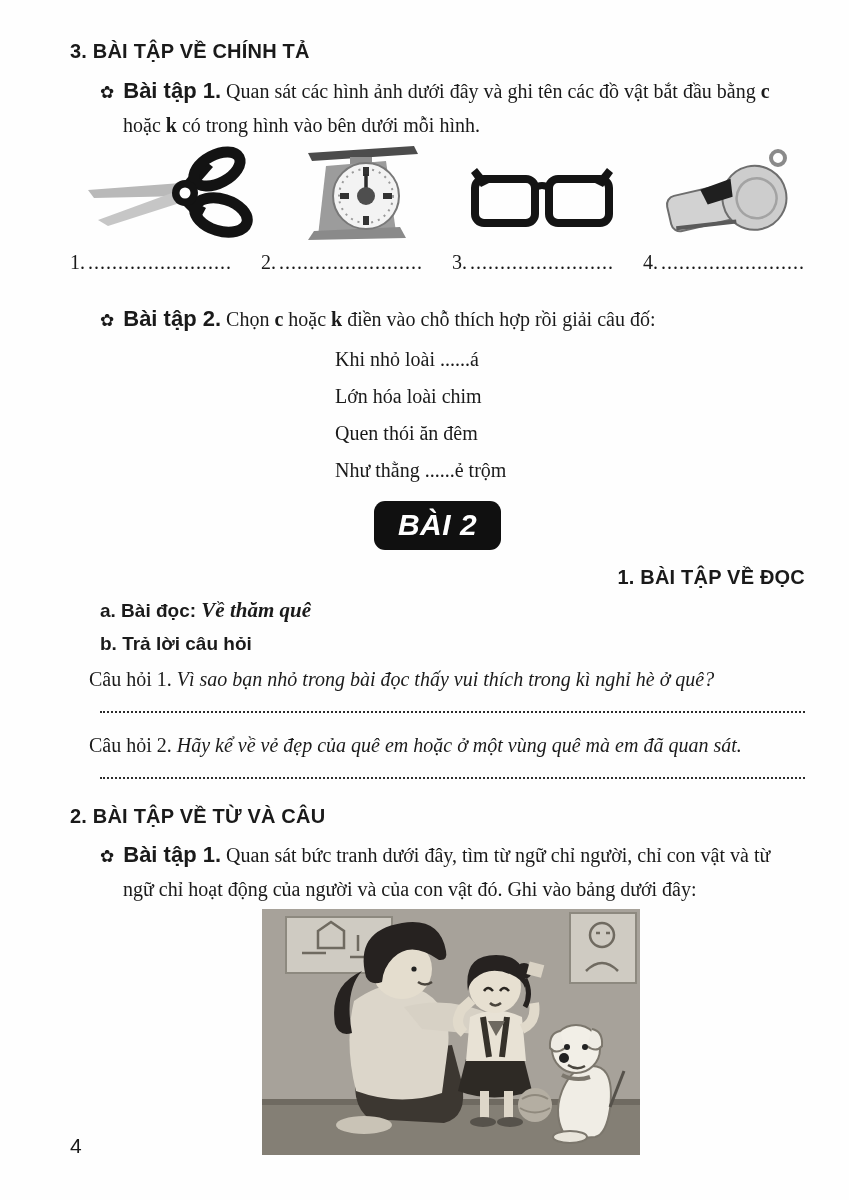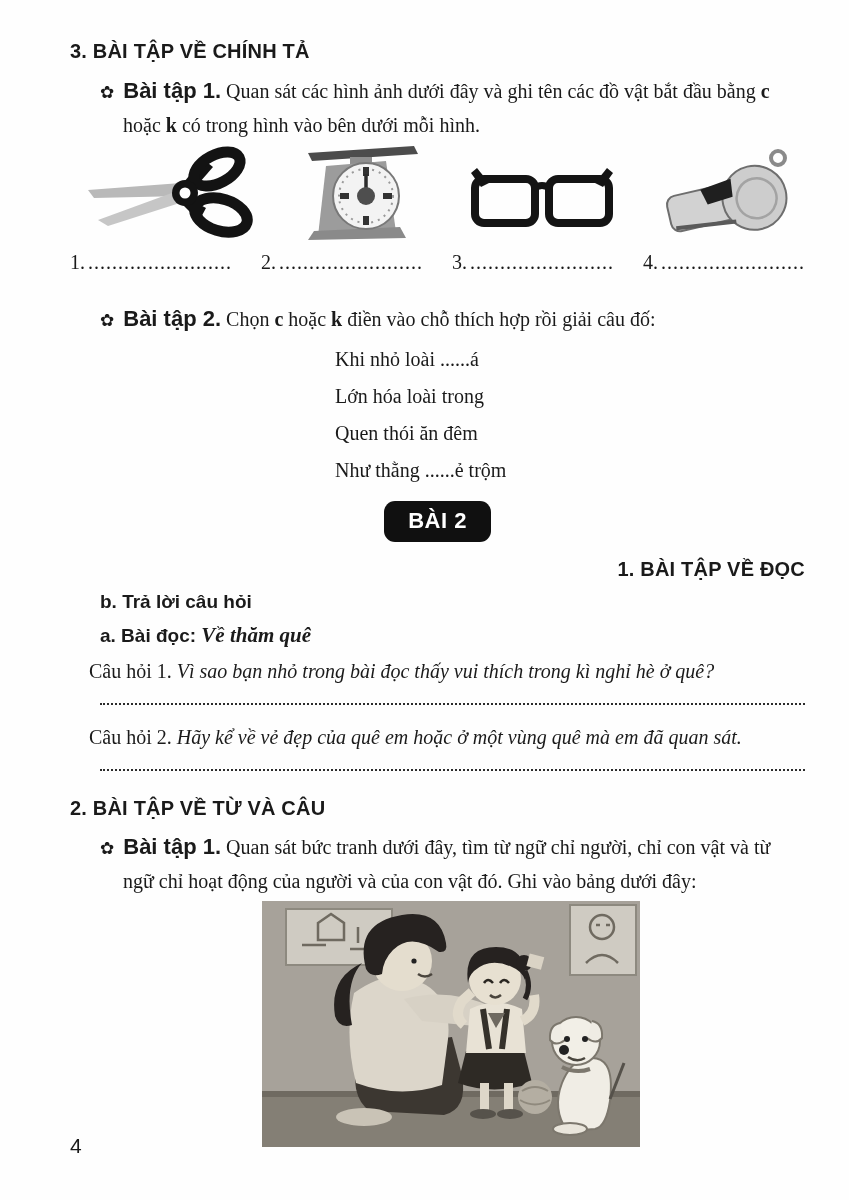--- a/index.html
+++ b/index.html
@@ -58,24 +58,25 @@
   .riddle{margin:4px 0 0 265px;line-height:37px;}
   .riddle-answer{margin:2px 0 0 415px;line-height:30px;}
   
   .badge{
     width:fit-content;
     margin:12px auto 0 auto;
     background:#101010;
     color:#ffffff;
     font-family:"Liberation Sans", sans-serif;
     font-weight:700;
-    font-size:22px;
+    font-size:30px;
     letter-spacing:.5px;
     padding:7px 24px 8px 24px;
     border-radius:11px;
+    font-style:italic;
   }
   .sec-head{margin-top:16px;text-align:right;}
   .sub-item{
     margin:9px 0 0 30px;
     font-family:"Liberation Sans", sans-serif;
     font-weight:700;
     font-size:19px;
     line-height:24px;
   }
   .reading-title{
@@ -181,34 +182,34 @@
   </div>
 
   <p class="ex-para" style="margin-top:28px;">
     <span class="bullet">✿</span>
     <span class="ex-label">Bài tập 2.</span>
     <span>Chọn </span><b class="inline-bold">c</b><span> hoặc </span><b class="inline-bold">k</b><span> điền vào chỗ thích hợp rồi giải câu đố:</span>
   </p>
 
   <div class="riddle">
     <div>Khi nhỏ loài ......á</div>
-    <div>Lớn hóa loài trong</div>
+    <div>Lớn hóa loài chim</div>
     <div>Quen thói ăn đêm</div>
     <div>Như thằng ......ẻ trộm</div>
   </div>
 
   <div class="badge">BÀI 2</div>
 
   <h2 class="h-sans sec-head">1. BÀI TẬP VỀ ĐỌC</h2>
 
-  <div class="sub-item">b. Trả lời câu hỏi</div>
   <div class="sub-item">
     <span>a. Bài đọc:</span>
     <span class="reading-title">Về thăm quê</span>
   </div>
+  <div class="sub-item">b. Trả lời câu hỏi</div>
 
   <p class="question">
     <span>Câu hỏi 1.</span>
     <span class="q-text">Vì sao bạn nhỏ trong bài đọc thấy vui thích trong kì nghỉ hè ở quê?</span>
   </p>
   <div class="answer-line"></div>
 
   <p class="question q2">
     <span>Câu hỏi 2.</span>
     <span class="q-text">Hãy kể về vẻ đẹp của quê em hoặc ở một vùng quê mà em đã quan sát.</span>

